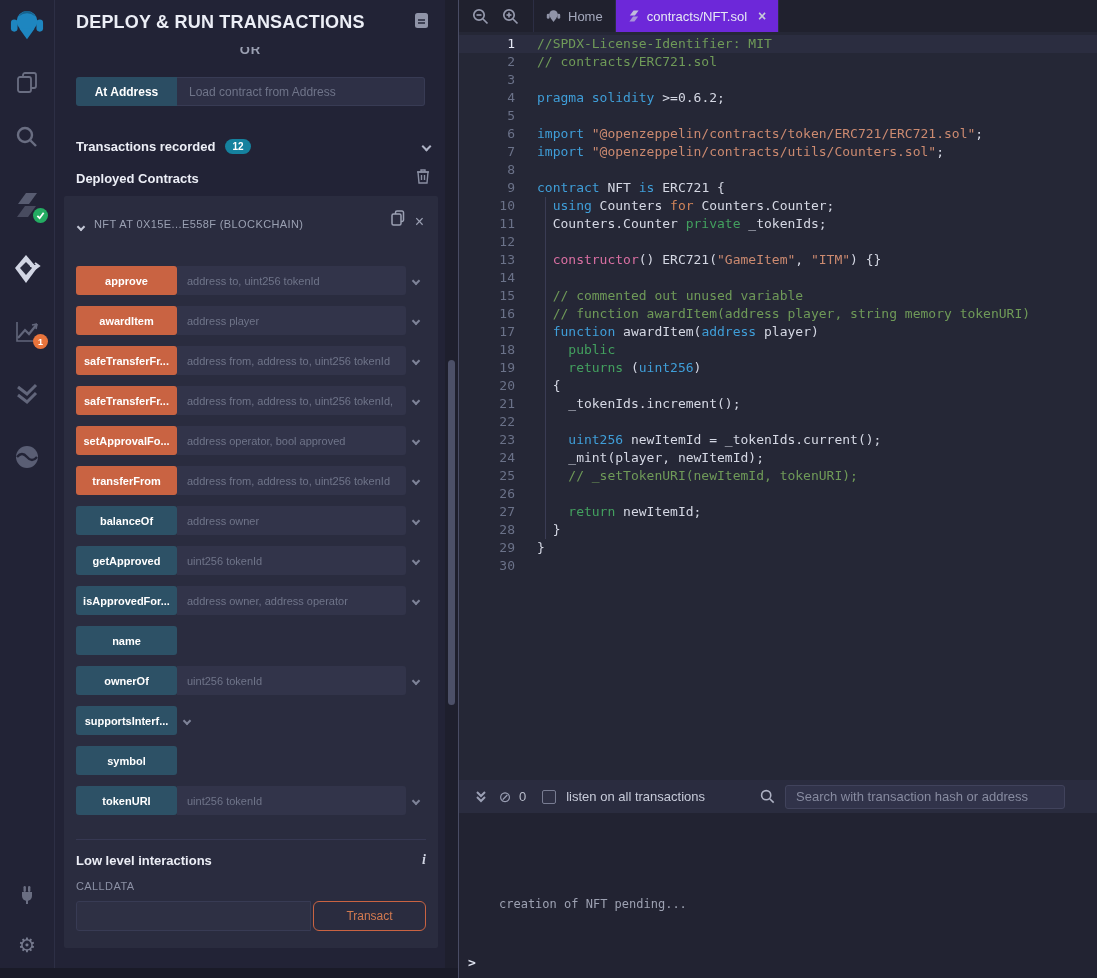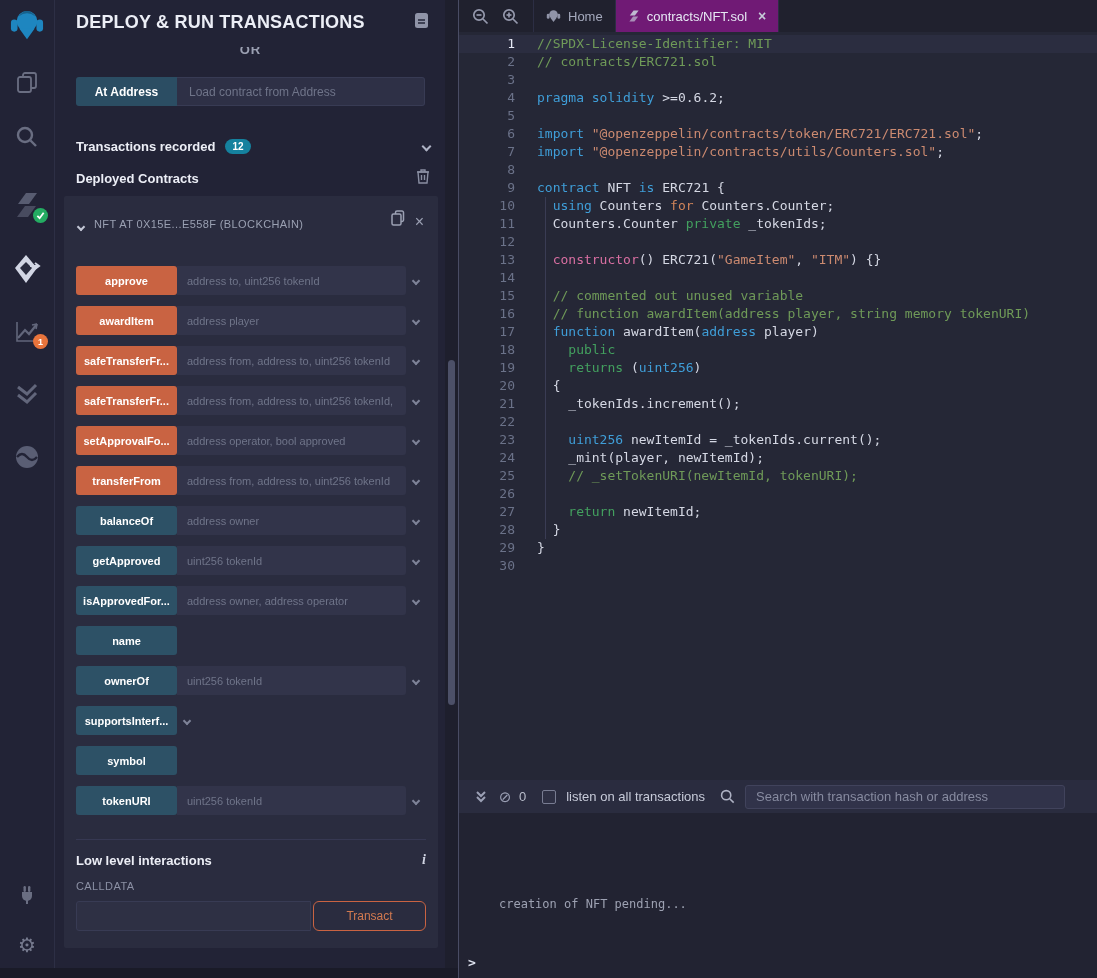--- a/index.html
+++ b/index.html
@@ -64,42 +64,42 @@
 
   
   .vscroll { position:absolute; left:445px; top:0; width:13px; height:100%; background:#1e1f2d; }
   .vthumb { position:absolute; left:3px; top:360px; width:7px; height:345px; background:#4c5068; border-radius:4px; cursor:pointer; }
 
   
   .main { position:absolute; left:458px; right:0; top:0; bottom:0; border-left:1px solid #494c64; background:#252736; }
   .tabbar { position:absolute; top:0; left:0; right:0; height:32px; background:#20212e; display:flex; align-items:center; }
   .zoombtn { width:30px; height:32px; display:flex; align-items:center; justify-content:center; cursor:pointer; }
   .tab { height:32px; display:flex; align-items:center; gap:7px; padding:0 12px; font-size:13px; color:#a4a9bc; border-left:1px solid #2c2e44; cursor:pointer; }
-  .tab.active { background:#701a75; color:#e6e9f4; border-right:1px solid #2c2e44; }
+  .tab.active { background:#6d28d9; color:#e6e9f4; border-right:1px solid #2c2e44; }
   .tab .tclose { color:#c6cad8; font-size:14px; font-weight:bold; margin-left:4px; }
 
   .editor { position:absolute; top:32px; left:0; right:0; height:748px; background:#252736; overflow:hidden; padding-top:3px; font-family:"DejaVu Sans Mono", monospace; font-size:13px; }
   .line { display:flex; height:18px; line-height:18px; white-space:pre; }
   .line .ln { width:56px; flex-shrink:0; text-align:right; color:#6b7289; }
   .line .code { margin-left:22px; }
   .line.active { background:#2b2d40; }
   .line.active .ln { color:#e6e9f5; }
   .tk-w { color:#d5d8e4; } .tk-k { color:#3f9ed8; } .tk-c { color:#6f9a58; }
   .tk-s { color:#cc8a70; } .tk-g { color:#43a05f; } .tk-p { color:#d96fa2; } .tk-o { color:#d2855a; }
   .indent-guide { position:absolute; left:86px; top:165px; width:1px; height:342px; background:#3a3c54; }
 
   
   .termbar { position:absolute; top:780px; left:0; right:0; height:33px; background:#2a2c3f; display:flex; align-items:center; padding:0 10px; }
   .tb-ic { display:flex; align-items:center; justify-content:center; width:24px; height:24px; cursor:pointer; color:#9ba0b5; }
   .ban-glyph { font-size:15px; line-height:1; }
   .tb-count { color:#b9bdcb; font-size:13px; margin:0 10px 0 2px; }
   .tb-check { width:14px; height:14px; border:1px solid #787c92; border-radius:2px; background:#2e3044; margin:0 10px 0 6px; cursor:pointer; flex-shrink:0; }
   .tb-label { font-size:13px; color:#c7cbd9; }
   .tb-search { margin-left:auto; }
-  .tb-input { width:320px; height:24px; margin:0 22px 0 6px; background:#31334a; border:1px solid #41435c; border-radius:3px; color:#d5d8e4; font-size:13px; padding:0 10px; outline:none; }
+  .tb-input { width:280px; height:24px; margin:0 22px 0 6px; background:#31334a; border:1px solid #41435c; border-radius:3px; color:#d5d8e4; font-size:13px; padding:0 10px; outline:none; }
   .tb-input::placeholder { color:#878ba0; }
   .termout { position:absolute; top:813px; left:0; right:0; bottom:0; background:#222332; font-family:"DejaVu Sans Mono", monospace; }
   .term-line { position:absolute; top:84px; left:40px; font-size:12px; color:#9da1b2; }
   .term-prompt { position:absolute; bottom:8px; left:9px; font-size:13px; font-weight:bold; color:#dfe3ef; }
   .bottomstrip { position:absolute; left:0; bottom:0; width:458px; height:10px; background:#1a1b28; }
 </style>
 </head>
 <body>
 
 <div class="app">

